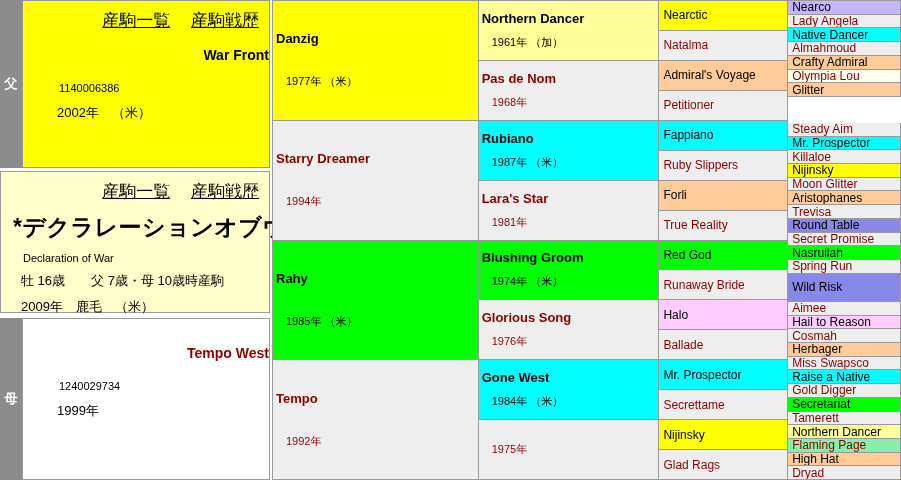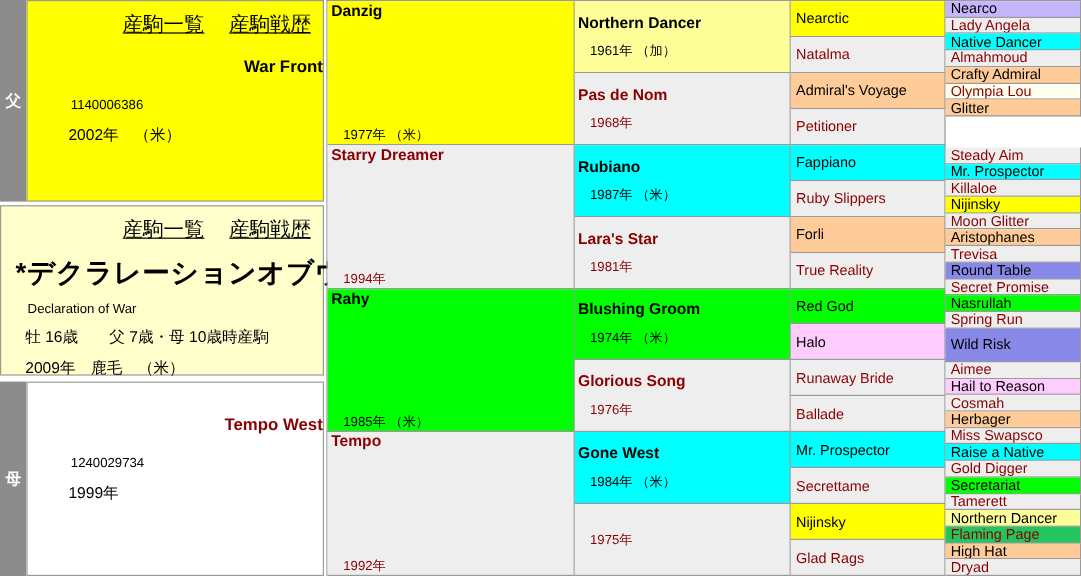--- a/index.html
+++ b/index.html
@@ -41,21 +41,21 @@
   .gen-5{width:113px;}
   .cell{
     box-sizing:border-box;border-right:1px solid #9a9a9a;border-bottom:1px solid #9a9a9a;
     display:flex;flex-direction:column;justify-content:center;overflow:hidden;
   }
   .cell.m{color:#000000;}
   .cell.f{color:#8b0000;}
   .nm{padding-left:4px;white-space:nowrap;}
   .g2 .nm,.g3 .nm{font-weight:bold;font-size:13px;padding-left:3px;}
   .g2 .yr,.g3 .yr{font-size:11px;padding-left:13px;white-space:nowrap;}
-  .g2{gap:28px;justify-content:space-between;}
+  .g2{gap:28px;}
   .g3{gap:9px;}
   .g4 .nm,.g5 .nm{font-size:12px;}
 </style>
 </head>
 <body>
 
 <div class="stage">
 
   <div class="vbar sire-bar">
     <span>父</span>
@@ -165,25 +165,25 @@
         </div>
         <div class="cell g4 m" style="height: 30px; background: rgb(255, 204, 153);">
           <div class="nm">Forli</div>
         </div>
         <div class="cell g4 f" style="height: 30px; background: rgb(238, 238, 238);">
           <div class="nm">True Reality</div>
         </div>
         <div class="cell g4 m" style="height: 30px; background: rgb(0, 255, 0);">
           <div class="nm">Red God</div>
         </div>
+        <div class="cell g4 f" style="height: 30px; background: rgb(238, 238, 238);">
+          <div class="nm">Runaway Bride</div>
+        </div>
         <div class="cell g4 m" style="height: 30px; background: rgb(255, 204, 255);">
           <div class="nm">Halo</div>
-        </div>
-        <div class="cell g4 f" style="height: 30px; background: rgb(238, 238, 238);">
-          <div class="nm">Runaway Bride</div>
         </div>
         <div class="cell g4 f" style="height: 30px; background: rgb(238, 238, 238);">
           <div class="nm">Ballade</div>
         </div>
         <div class="cell g4 m" style="height: 30px; background: rgb(0, 255, 255);">
           <div class="nm">Mr. Prospector</div>
         </div>
         <div class="cell g4 f" style="height: 30px; background: rgb(238, 238, 238);">
           <div class="nm">Secrettame</div>
         </div>
@@ -275,21 +275,21 @@
         </div>
         <div class="cell g5 m" style="height: 15px; background: rgb(0, 255, 0);">
           <div class="nm">Secretariat</div>
         </div>
         <div class="cell g5 f" style="height: 15px; background: rgb(238, 238, 238);">
           <div class="nm">Tamerett</div>
         </div>
         <div class="cell g5 m" style="height: 15px; background: rgb(255, 255, 153);">
           <div class="nm">Northern Dancer</div>
         </div>
-        <div class="cell g5 f" style="height: 15px; background: #22c55e;">
+        <div class="cell g5 f" style="height: 15px; background: #86efac;">
           <div class="nm">Flaming Page</div>
         </div>
         <div class="cell g5 m" style="height: 15px; background: rgb(255, 204, 153);">
           <div class="nm">High Hat</div>
         </div>
         <div class="cell g5 f" style="height: 15px; background: rgb(238, 238, 238);">
           <div class="nm">Dryad</div>
         </div>
       </div>
   </div>

